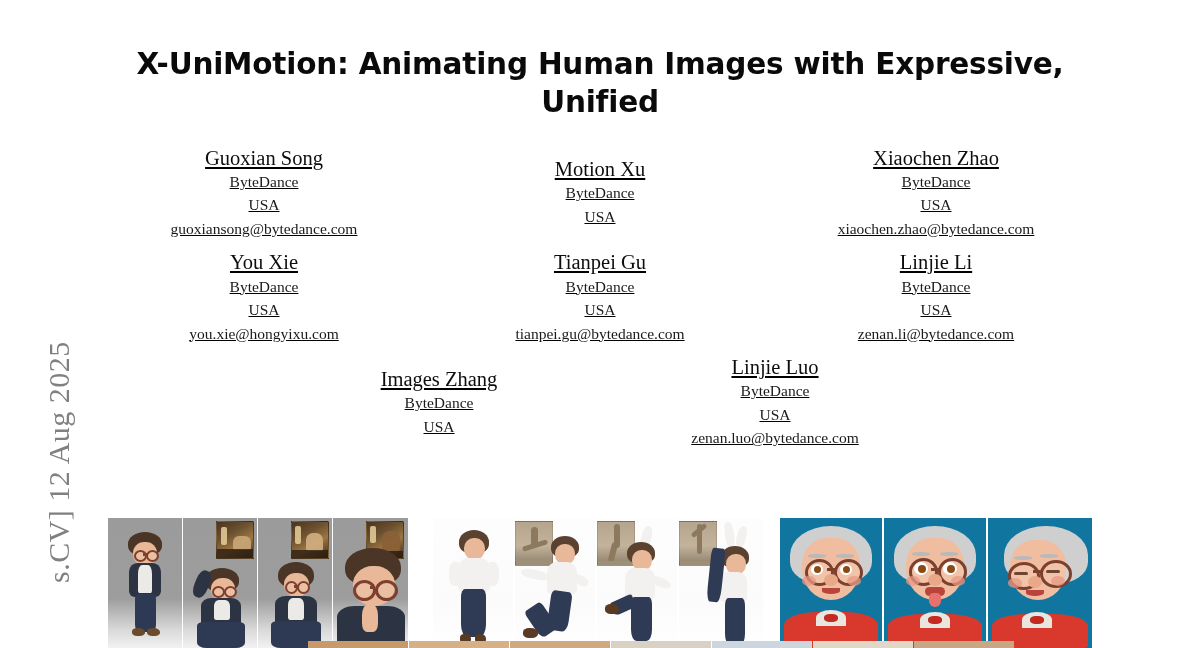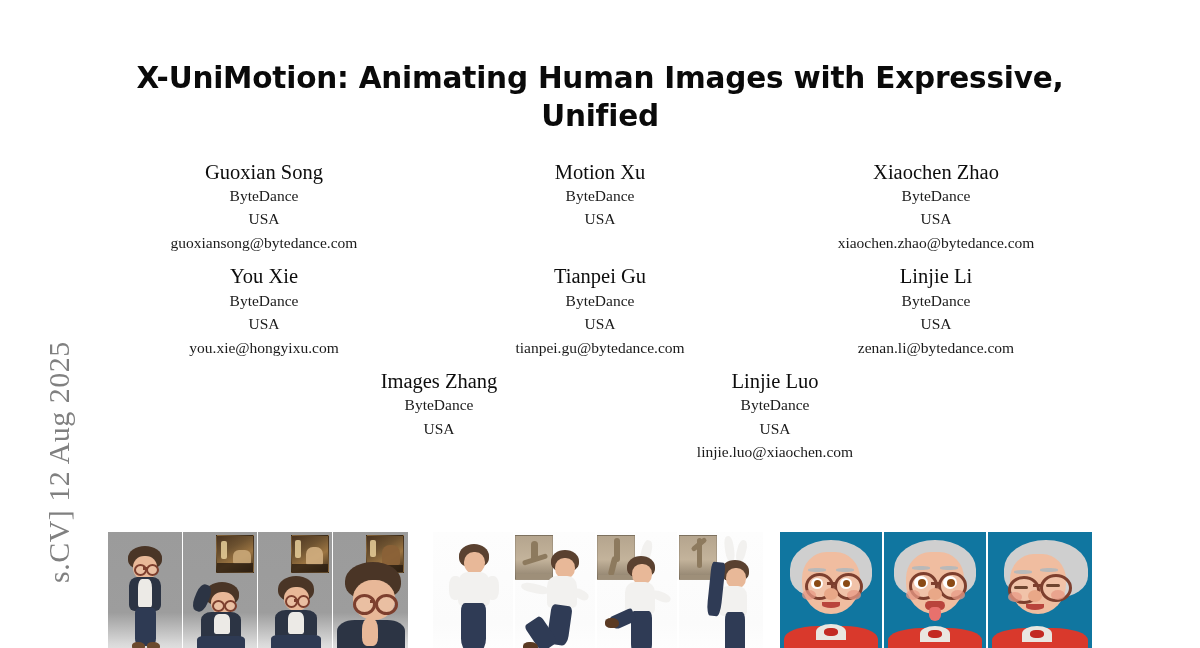--- a/index.html
+++ b/index.html
@@ -31,21 +31,21 @@
     color: #808080;
     white-space: nowrap;
     text-align: left;
     line-height: 44px;
   }
 
   
   #paper {
     position: absolute;
     left: 96px;
-    top: 14px;
+    top: 0;
     width: 1008px;
     height: 512px;
   }
 
   #title {
     margin: 0;
     padding-top: 46px;
     font-family: "DejaVu Sans", sans-serif;
     font-weight: bold;
     font-size: 29.5px;
@@ -56,21 +56,22 @@
   }
   #title .line2 { display: block; }
 
   
   #authors {
     margin-top: 24px;
   }
   .author-row {
     display: flex;
     justify-content: center;
-    align-items: flex-start;
+    align-items: center;
+    text-decoration: underline;
   }
   .author-row.row-1 > .author { width: 336px; }
   .author-row.row-2 > .author { width: 336px; }
   .author-row.row-3 > .author { width: 336px; }
   .author-row.row-3 { justify-content: center; padding-left: 14px; }
 
   .author {
     text-align: center;
     padding-bottom: 10px;
   }
@@ -226,21 +227,21 @@
     <div class="author-row row-3">
       <div class="author">
         <div class="name">Images Zhang</div>
         <div class="affil">ByteDance</div>
         <div class="country">USA</div>
       </div>
       <div class="author">
         <div class="name">Linjie Luo</div>
         <div class="affil">ByteDance</div>
         <div class="country">USA</div>
-        <div class="email">linjie.luo@xiaochen.com</div>
+        <div class="email">zenan.luo@bytedance.com</div>
       </div>
     </div>
 
   </div>
 
   <div id="teaser">
 
     <div class="group" style="left:0px; width:300px;">
 
       <div class="panel bgA" style="left:0px; width:74px;">

